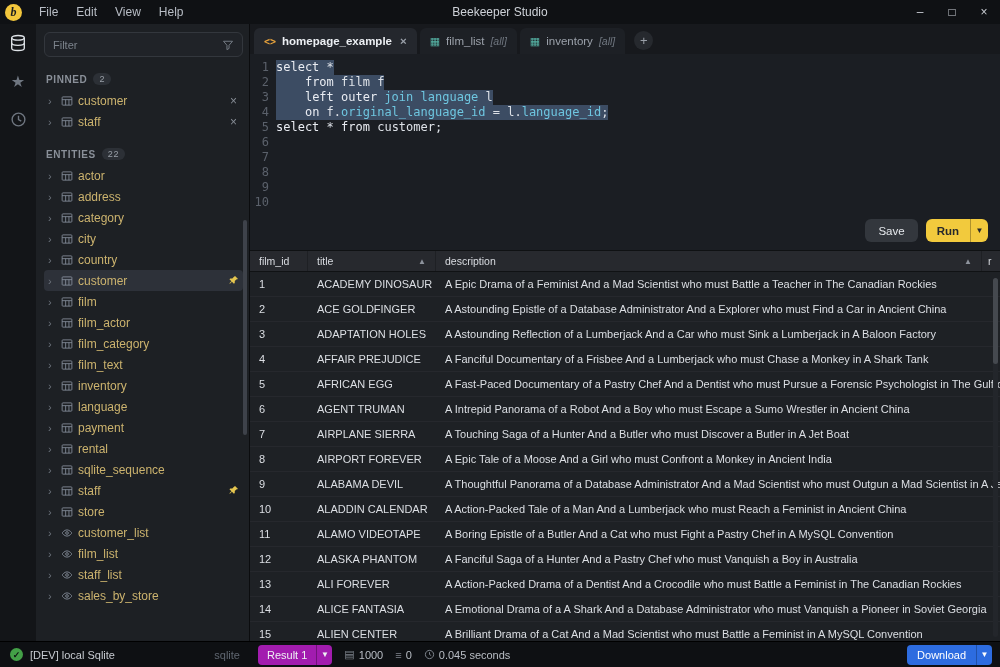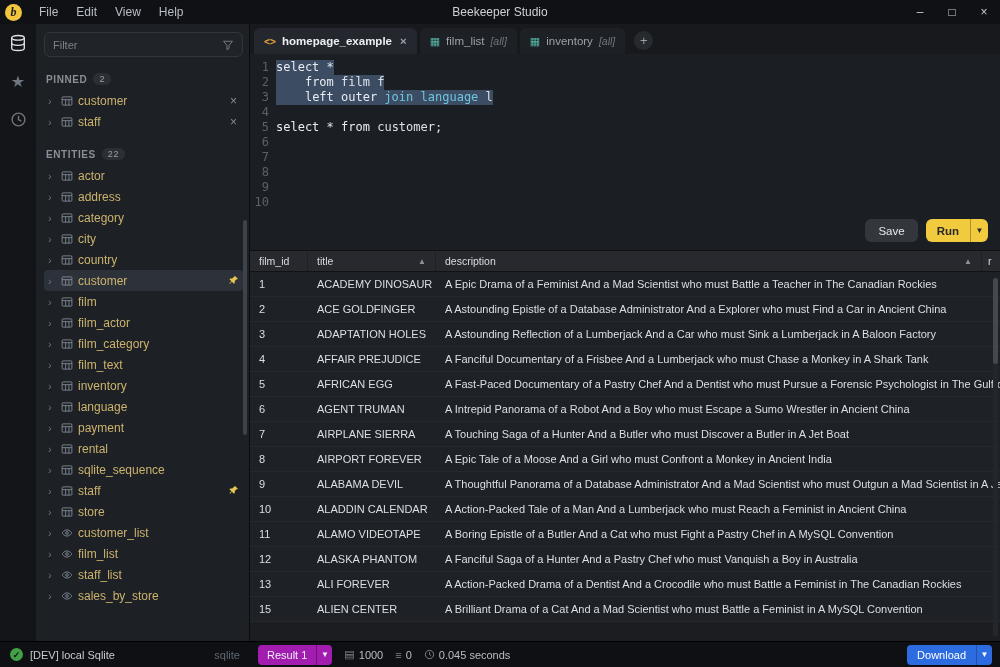--- a/index.html
+++ b/index.html
@@ -429,20 +429,21 @@
         <div class="line sel">
           <span class="ln">2</span>
           <span class="line-text"><span class="tok p">    </span><span class="tok kw">from</span><span class="tok p"> film f</span></span>
         </div>
         <div class="line sel">
           <span class="ln">3</span>
           <span class="line-text"><span class="tok p">    </span><span class="tok kw">left outer </span><span class="tok cy">join</span><span class="tok p"> </span><span class="tok cy">language</span><span class="tok p"> l</span></span>
         </div>
         <div class="line sel">
           <span class="ln">4</span>
+          <span class="line-text"><span class="tok p">    </span><span class="tok kw">on</span><span class="tok p"> f.</span><span class="tok cy">original_language_id</span><span class="tok p"> = l.</span><span class="tok cy">language_id</span><span class="tok p">;</span></span>
         </div>
         <div class="line">
           <span class="ln">5</span>
           <span class="line-text"><span class="tok kw">select</span><span class="tok p"> * </span><span class="tok kw">from</span><span class="tok p"> customer;</span></span>
         </div>
         <div class="line">
           <span class="ln">6</span>
           <span class="line-text"></span>
         </div>
         <div class="line">
@@ -543,20 +544,25 @@
           </div>
           <div class="grid-row">
             <div class="gr-cell col-id">12</div>
             <div class="gr-cell col-title">ALASKA PHANTOM</div>
             <div class="gr-cell col-desc">A Fanciful Saga of a Hunter And a Pastry Chef who must Vanquish a Boy in Australia</div>
           </div>
           <div class="grid-row">
             <div class="gr-cell col-id">13</div>
             <div class="gr-cell col-title">ALI FOREVER</div>
             <div class="gr-cell col-desc">A Action-Packed Drama of a Dentist And a Crocodile who must Battle a Feminist in The Canadian Rockies</div>
+          </div>
+          <div class="grid-row">
+            <div class="gr-cell col-id">14</div>
+            <div class="gr-cell col-title">ALICE FANTASIA</div>
+            <div class="gr-cell col-desc">A Emotional Drama of a A Shark And a Database Administrator who must Vanquish a Pioneer in Soviet Georgia</div>
           </div>
           <div class="grid-row">
             <div class="gr-cell col-id">15</div>
             <div class="gr-cell col-title">ALIEN CENTER</div>
             <div class="gr-cell col-desc">A Brilliant Drama of a Cat And a Mad Scientist who must Battle a Feminist in A MySQL Convention</div>
           </div>
         </div>
     </div>
 
     <div class="v-scroll">

